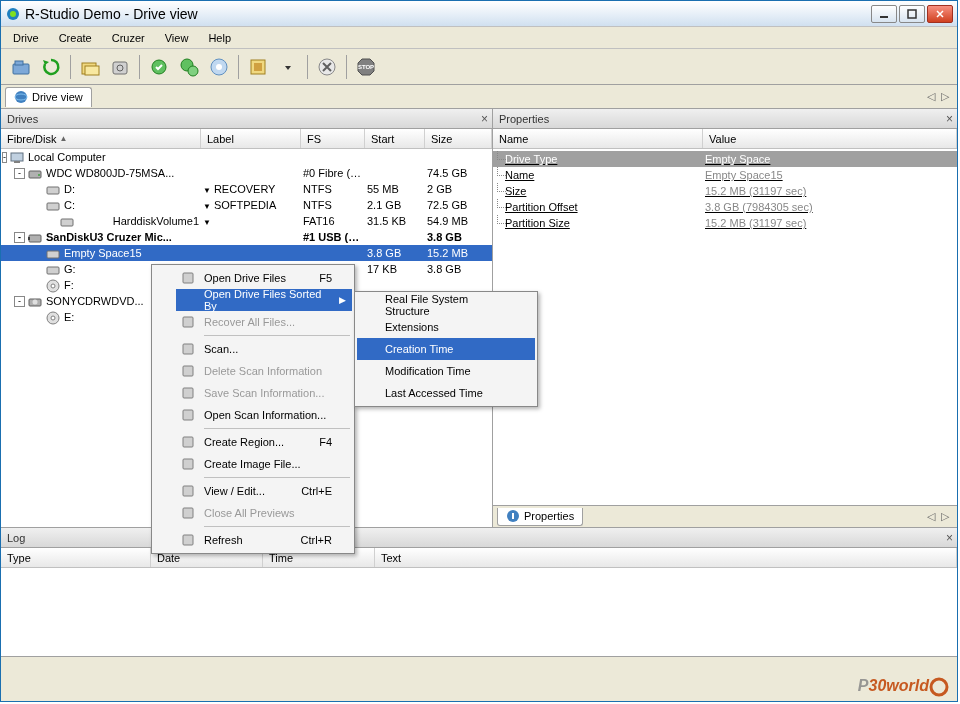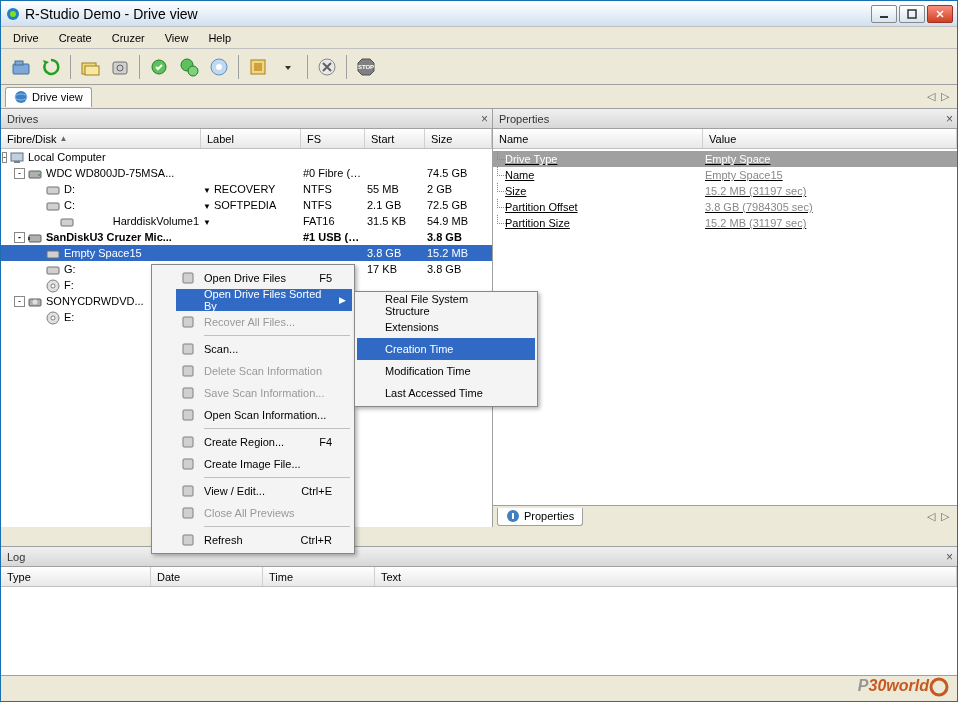--- a/index.html
+++ b/index.html
@@ -39,21 +39,21 @@
 .drive-icon { width: 16px; height: 12px; display: inline-block; margin-right: 3px; }
 .props-body { flex: 1; background: #fff; padding: 2px 0; text-decoration: underline; }
 .prop-row { height: 16px; display: flex; align-items: center; padding-left: 12px; }
 .prop-row.sel { background: #a0a0a0; color: #fff; }
 .prop-name { width: 200px; position: relative; }
 .prop-name::before { content: ""; width: 8px; height: 8px; border-left: 1px dotted #888; border-bottom: 1px dotted #888; position: absolute; left: -8px; top: -2px; }
 .prop-val { color: #888; }
 .prop-row.sel .prop-val { color: #fff; }
 .bottom-tabs { height: 22px; background: #ece9d8; display: flex; align-items: center; padding: 0 4px; border-top: 1px solid #a0a0a0; position: relative; }
 .bottom-tab { height: 18px; padding: 0 8px; border: 1px solid #a0a0a0; border-top: none; background: #fff; display: flex; align-items: center; gap: 4px; border-radius: 0 0 3px 3px; }
-.log-panel { border-top: 1px solid #a0a0a0; margin-top: 19px; }
+.log-panel { border-top: 1px solid #a0a0a0; }
 .log-body { height: 88px; background: #fff; }
 .statusbar { height: 20px; background: #ece9d8; border-top: 1px solid #a0a0a0; position: relative; }
 .ctx-menu { position: absolute; background: #f4f4f4; border: 1px solid #888; box-shadow: 2px 2px 4px rgba(0,0,0,0.3); z-index: 100; padding: 2px; }
 .ctx-menu.main { left: 150px; top: 263px; width: 204px; padding-left: 24px; }
 .ctx-menu.sub { left: 353px; top: 290px; width: 184px; }
 .ctx-item { height: 22px; display: flex; align-items: center; padding: 0 20px 0 28px; position: relative; cursor: pointer; }
 .ctx-item.highlighted { background: #316ac5; color: #fff; }
 .ctx-item.disabled { color: #999; }
 .ctx-item .shortcut { position: absolute; right: 20px; }
 .ctx-item .arrow { position: absolute; right: 6px; font-size: 9px; }

